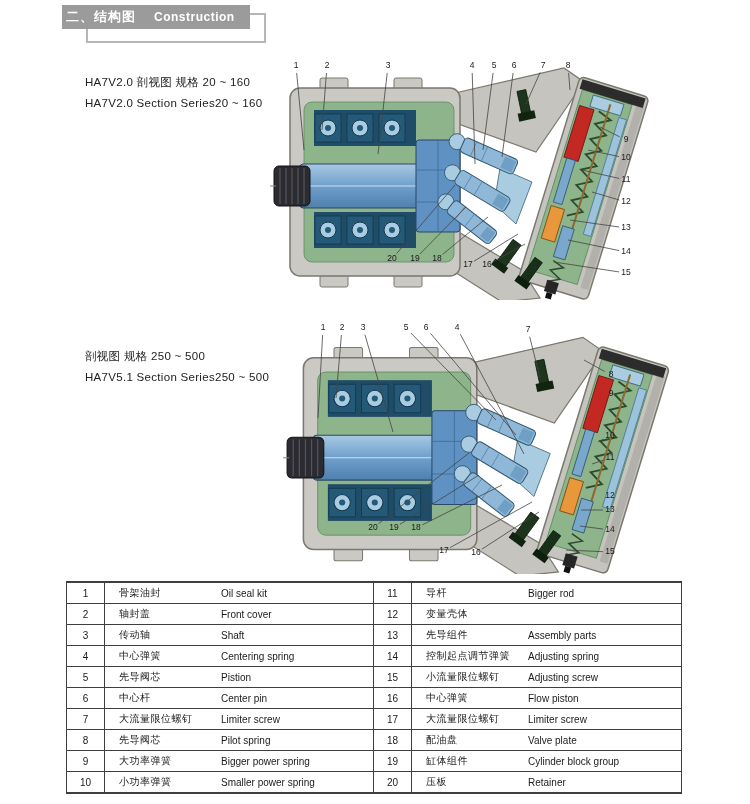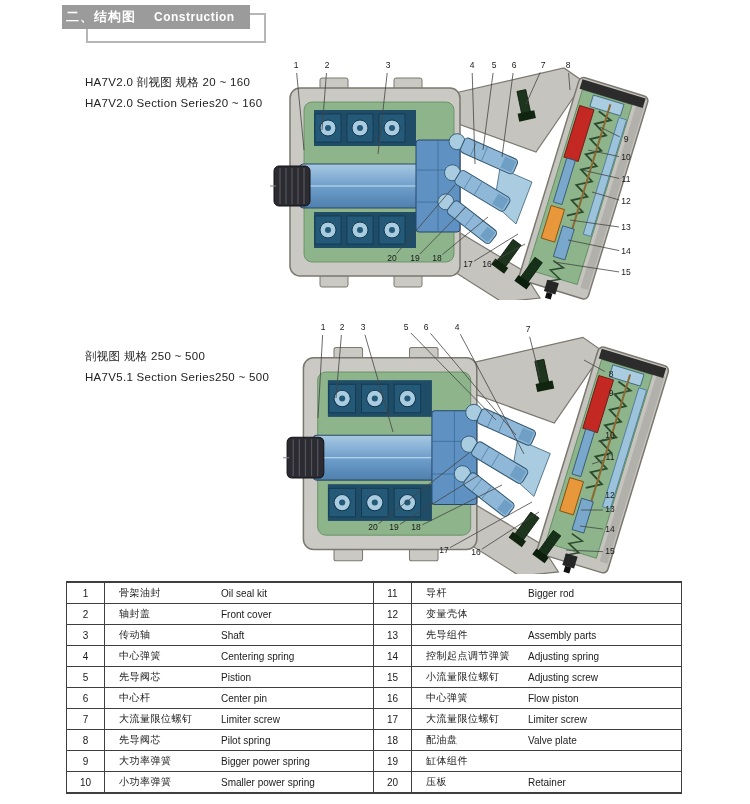--- a/index.html
+++ b/index.html
@@ -366,20 +366,21 @@
         <div class="ten">Limiter screw</div>
       </div>
       <div class="trow">
         <div class="tnum">18</div>
         <div class="tcn">配油盘</div>
         <div class="ten">Valve plate</div>
       </div>
       <div class="trow">
         <div class="tnum">19</div>
         <div class="tcn">缸体组件</div>
+        <div class="ten">Cylinder block group</div>
       </div>
       <div class="trow">
         <div class="tnum">20</div>
         <div class="tcn">压板</div>
         <div class="ten">Retainer</div>
       </div>
     </div>
 </div>
 
 </body></html>

